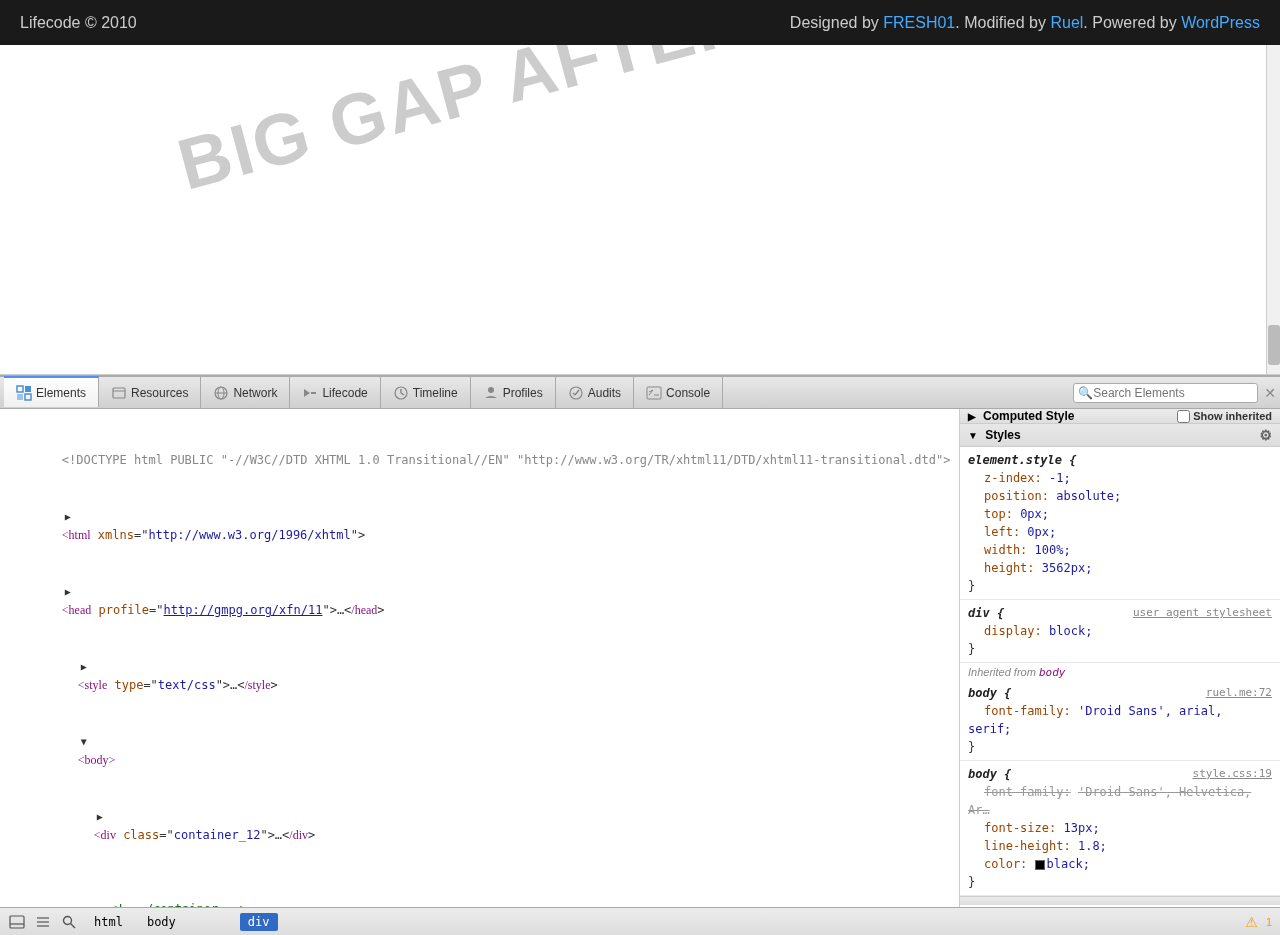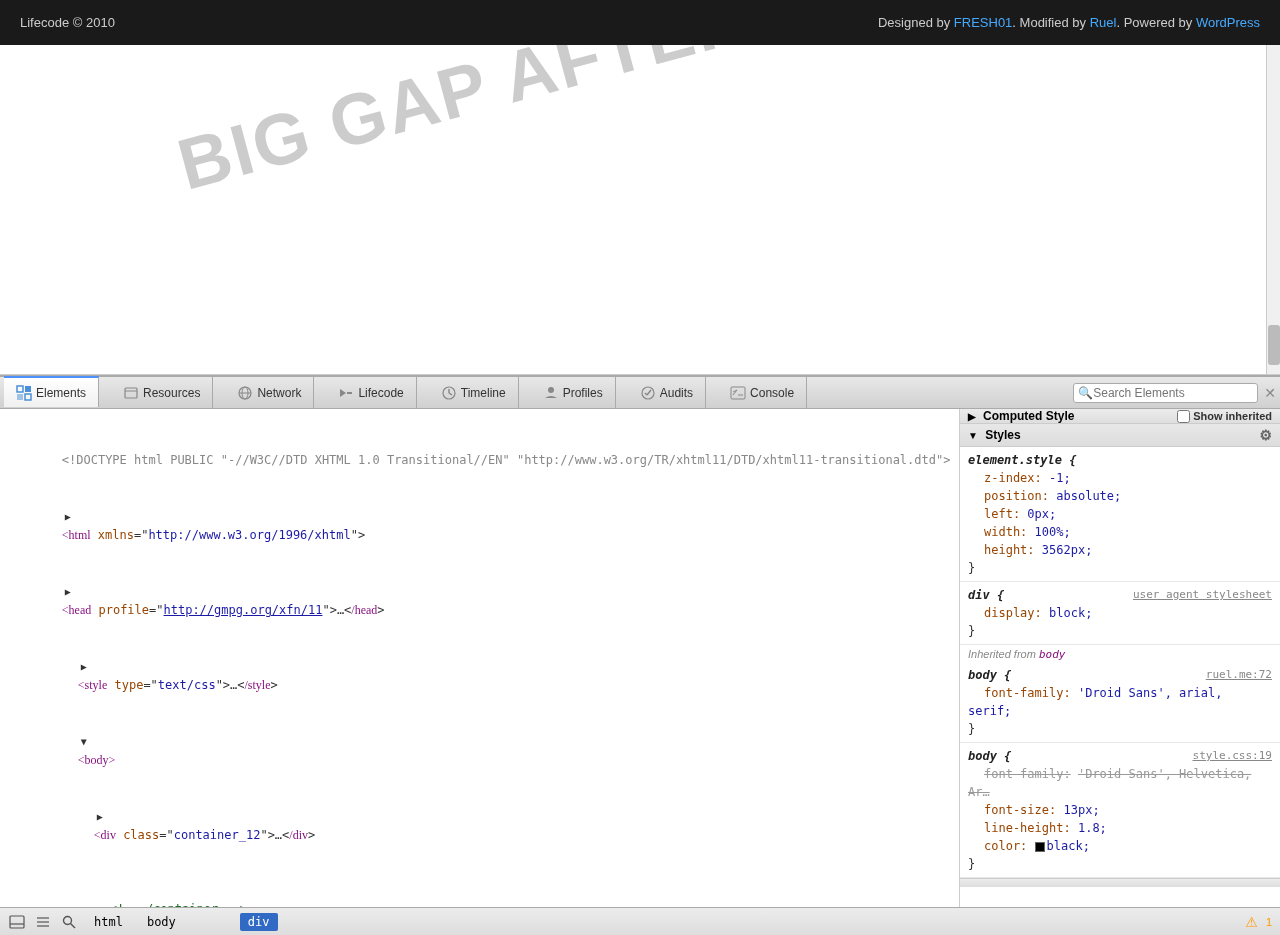--- a/index.html
+++ b/index.html
@@ -7,21 +7,21 @@
 
     
     #top-bar {
       background: #1a1a1a;
       color: #ccc;
       height: 45px;
       display: flex;
       align-items: center;
       justify-content: space-between;
       padding: 0 20px;
-      font-size: 13px;
+      font-size: 16px;
     }
     #top-bar a { color: #4af; text-decoration: none; }
 
     
     #page-content {
       background: #fff;
       height: 330px;
       position: relative;
       overflow: hidden;
       border-bottom: 1px solid #ccc;
@@ -77,21 +77,21 @@
     }
 
     
     #devtools-toolbar {
       display: flex;
       align-items: center;
       background: linear-gradient(to bottom, #e8e8e8, #d0d0d0);
       border-bottom: 1px solid #aaa;
       height: 32px;
       padding: 0 4px;
-      gap: 12px;
+      gap: 0;
     }
 
     .dev-tab {
       display: flex;
       align-items: center;
       gap: 4px;
       padding: 4px 12px;
       height: 100%;
       border-right: 1px solid #aaa;
       cursor: pointer;
@@ -497,20 +497,23 @@
 
         <div class="style-block">
           <div>
             <span class="style-selector">element.style {</span>
           </div>
           <div>
             <span class="style-property">z-index:</span> <span class="style-value">-1;</span>
           </div>
           <div>
             <span class="style-property">position:</span> <span class="style-value">absolute;</span>
+          </div>
+          <div>
+            <span class="style-property">top:</span> <span class="style-value">0px;</span>
           </div>
           <div>
             <span class="style-property">left:</span> <span class="style-value">0px;</span>
           </div>
           <div>
             <span class="style-property">width:</span> <span class="style-value">100%;</span>
           </div>
           <div>
             <span class="style-property">height:</span> <span class="style-value">3562px;</span>
           </div>

